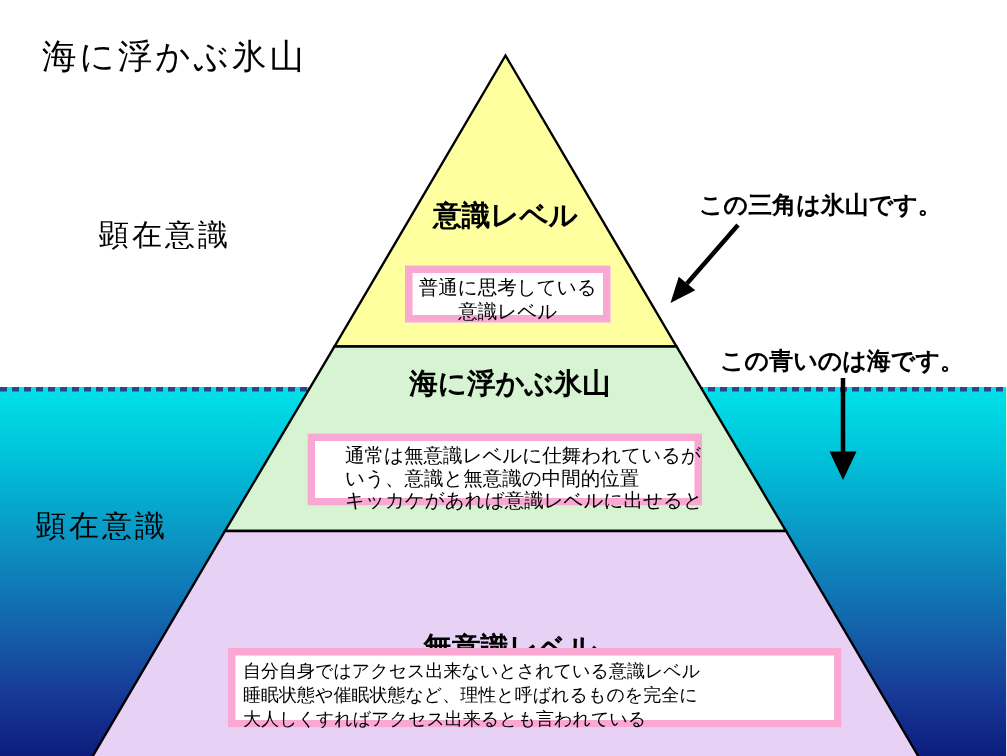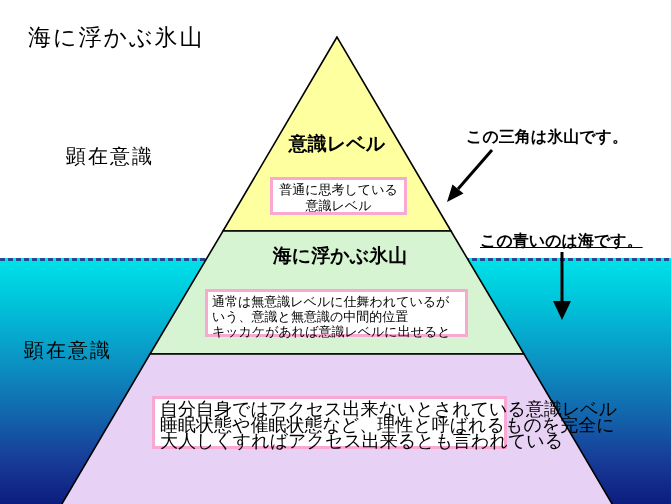--- a/index.html
+++ b/index.html
@@ -60,45 +60,45 @@
   .section-label {
     font-size: 19px; font-weight: bold;
     text-align: center; width: 220px;
   }
   #label-conscious    { left: 227px; top: 131px; }
   #label-preconscious { left: 230px; top: 243px; }
   #label-unconscious  { left: 230px; top: 377px; margin-top: 42px; }
   .note-box {
     position: absolute; z-index: 3;
     background: #ffffff;
-    border: 3px solid #f9a8d4;
+    border: 5px solid #f9a8d4;
     box-sizing: border-box;
     white-space: nowrap;
   }
   #note-conscious {
     left: 270px; top: 177px; width: 137px; height: 38px;
     font-size: 13px; line-height: 16px; text-align: center;
     padding-top: 2px;
   }
   #note-preconscious {
     left: 205px; top: 289px; width: 263px; height: 48px;
     font-size: 13px; line-height: 15px;
-    padding: 2px 4px;
+    padding: 2px 20px;
   }
   #note-unconscious {
-    left: 152px; top: 396px; width: 355px; height: 53px;
-    font-size: 18px; line-height: 16px;
+    left: 152px; top: 432px; width: 409px; height: 53px;
+    font-size: 12px; line-height: 16px;
     padding: 2px 5px;
   }
   .callout {
     font-size: 16px; font-weight: bold;
     letter-spacing: 0px;
   }
   #callout-iceberg { left: 466px; top: 127px; }
-  #callout-sea     { left: 480px; top: 231px; text-decoration: underline; }
+  #callout-sea     { left: 480px; top: 231px; }
 </style>
 </head>
 <body>
 
 <div id="stage">
 
   <div id="sea">
     <div id="waterline"></div>
   </div>
 

